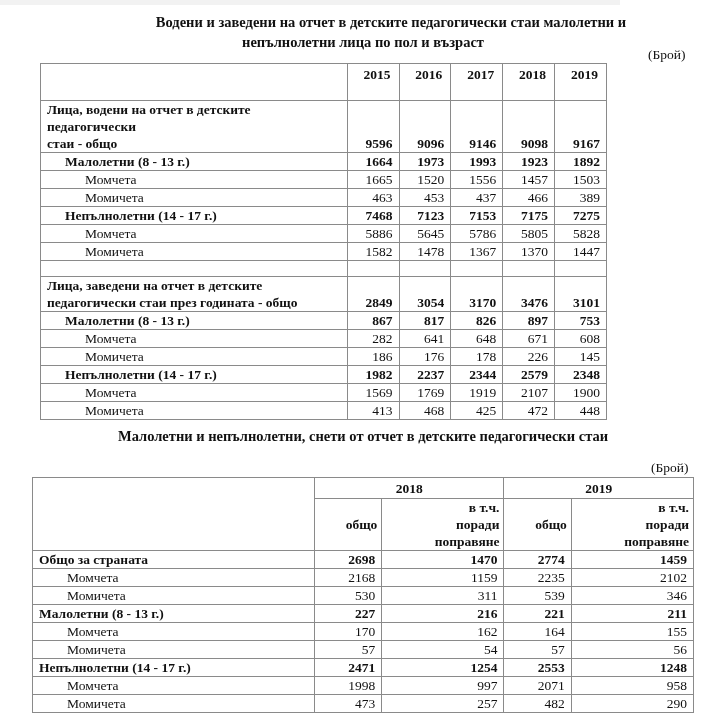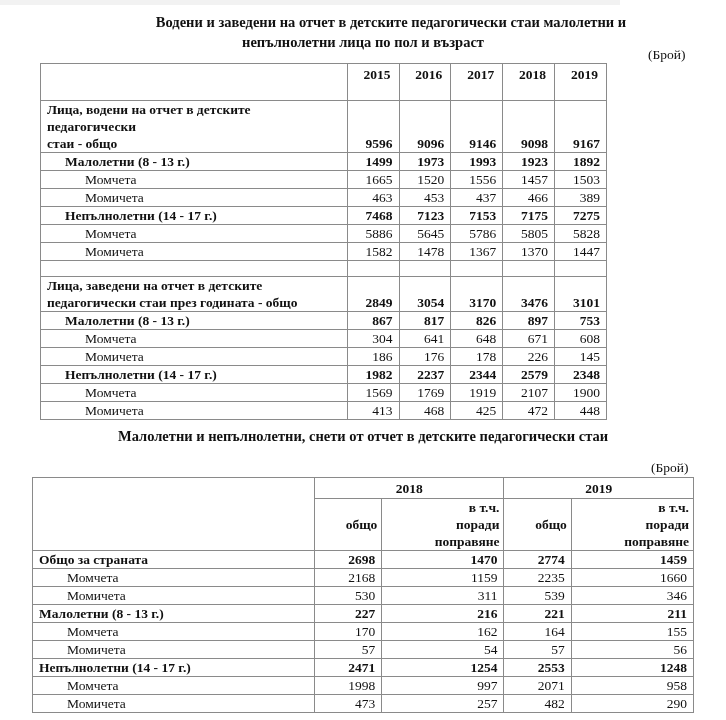--- a/index.html
+++ b/index.html
@@ -63,21 +63,21 @@
   <tr class="tall">
     <td class="b l0"><span>Лица, водени на отчет в детските педагогически</span><br><span>стаи - общо</span></td>
     <td class="num b">9596</td>
     <td class="num b">9096</td>
     <td class="num b">9146</td>
     <td class="num b">9098</td>
     <td class="num b">9167</td>
   </tr>
   <tr>
     <td class="b l1">Малолетни (8 - 13 г.)</td>
-    <td class="num b">1499</td>
+    <td class="num b">1664</td>
     <td class="num b">1973</td>
     <td class="num b">1993</td>
     <td class="num b">1923</td>
     <td class="num b">1892</td>
   </tr>
   <tr>
     <td class="l2">Момчета</td>
     <td class="num">1665</td>
     <td class="num">1520</td>
     <td class="num">1556</td>
@@ -135,21 +135,21 @@
   <tr>
     <td class="b l1">Малолетни (8 - 13 г.)</td>
     <td class="num b">867</td>
     <td class="num b">817</td>
     <td class="num b">826</td>
     <td class="num b">897</td>
     <td class="num b">753</td>
   </tr>
   <tr>
     <td class="l2">Момчета</td>
-    <td class="num">304</td>
+    <td class="num">282</td>
     <td class="num">641</td>
     <td class="num">648</td>
     <td class="num">671</td>
     <td class="num">608</td>
   </tr>
   <tr>
     <td class="l2">Момичета</td>
     <td class="num">186</td>
     <td class="num">176</td>
     <td class="num">178</td>
@@ -211,21 +211,21 @@
     <td class="num b">2698</td>
     <td class="num b">1470</td>
     <td class="num b">2774</td>
     <td class="num b">1459</td>
   </tr>
   <tr>
     <td class="l1b">Момчета</td>
     <td class="num">2168</td>
     <td class="num">1159</td>
     <td class="num">2235</td>
-    <td class="num">1660</td>
+    <td class="num">2102</td>
   </tr>
   <tr>
     <td class="l1b">Момичета</td>
     <td class="num">530</td>
     <td class="num">311</td>
     <td class="num">539</td>
     <td class="num">346</td>
   </tr>
   <tr>
     <td class="b l0">Малолетни (8 - 13 г.)</td>

